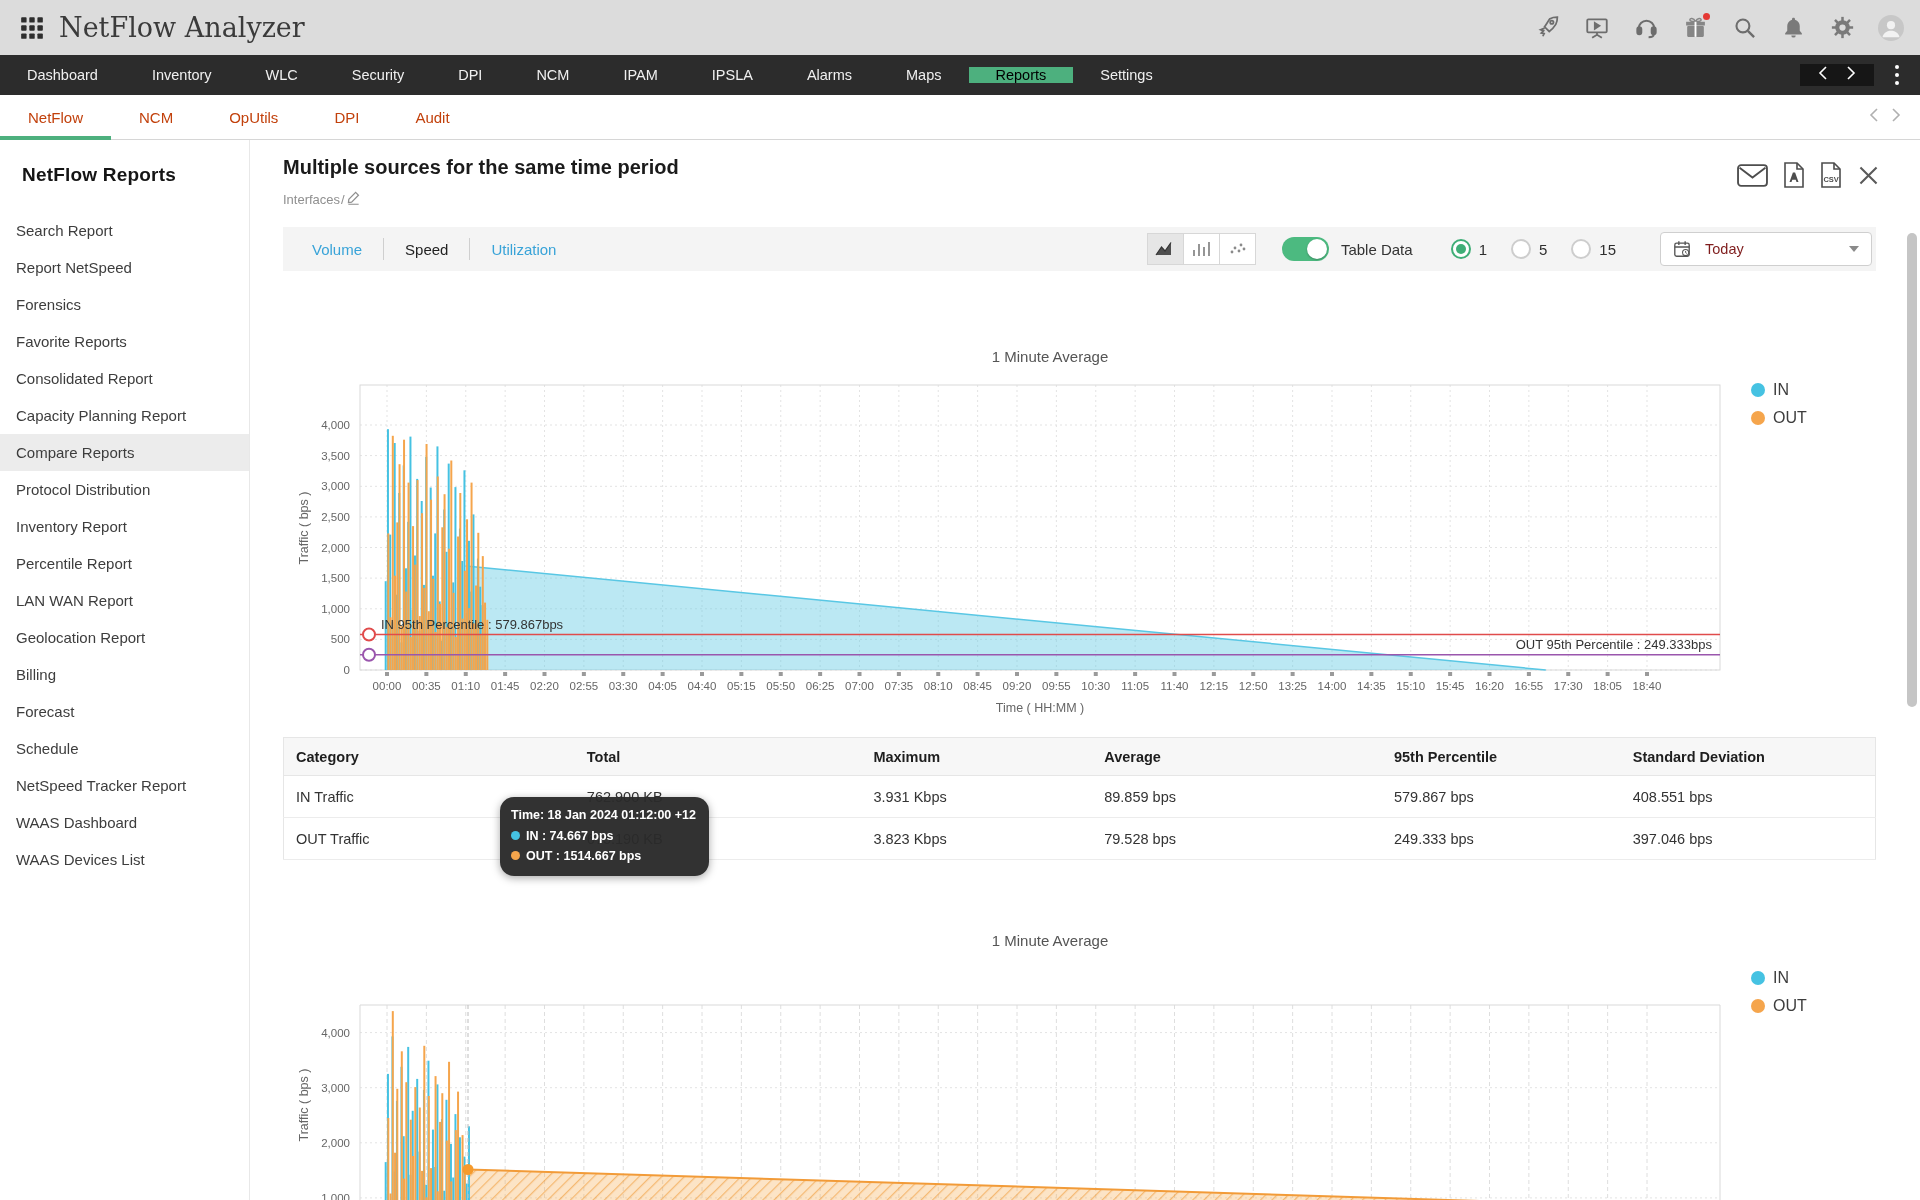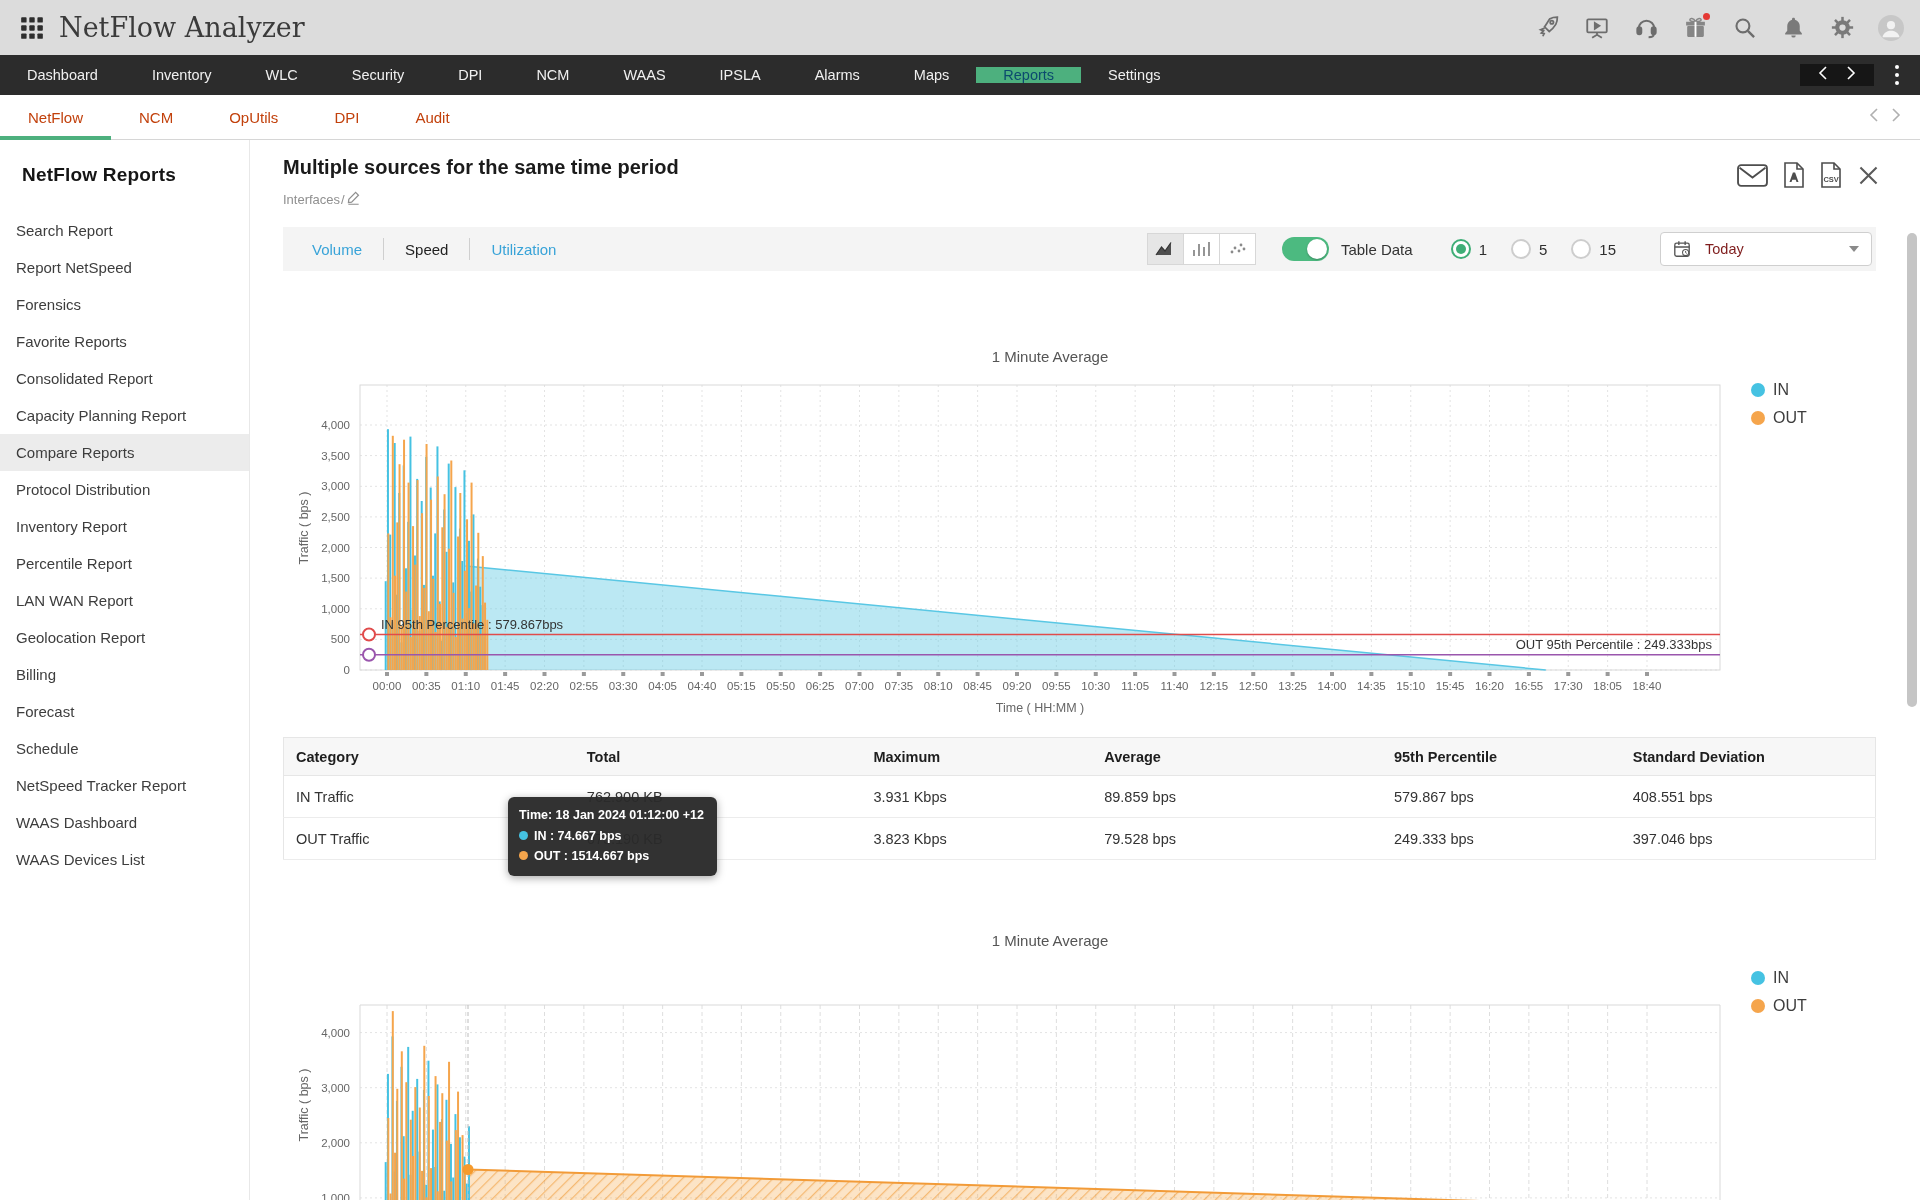--- a/index.html
+++ b/index.html
@@ -12,21 +12,21 @@
   .waffle { margin-left:19px; width:26px; height:26px; cursor:pointer; }
   .app-title { margin-left:14px; font-family:"DejaVu Serif", serif; font-size:27px; color:#3b3b3b; }
   .top-icons { margin-left:auto; margin-right:16px; display:flex; align-items:center; gap:23px; }
   .top-icon { position:relative; width:26px; height:26px; display:flex; align-items:center; justify-content:center; cursor:pointer; }
   .gift-dot { position:absolute; right:-2px; top:-2px; width:7px; height:7px; border-radius:50%; background:#e53935; }
 
   
   .mainnav { position:absolute; left:0; top:55px; width:1920px; height:40px; background:#2c2c2c;
     display:flex; align-items:center; }
   .nav-item { padding:0 27px; display:flex; align-items:center; color:#f0f0f0; font-size:14.5px; cursor:pointer; }
-  .nav-item.active { background:#4db07e; color:#0c4a6e; }
+  .nav-item.active { background:#4db07e; color:#000000; }
   .nav-right { margin-left:auto; display:flex; align-items:stretch; }
   .nav-arrows { width:74px; background:#161616; display:flex; align-items:center; justify-content:center; gap:16px; }
   .nav-kebab { width:46px; display:flex; align-items:center; justify-content:center; cursor:pointer; }
 
   
   .subnav { position:absolute; left:0; top:95px; width:1920px; height:45px; background:#fff;
     border-bottom:1px solid #d6d6d6; display:flex; align-items:stretch; }
   .subnav-item { position:relative; padding:0 28px; display:flex; align-items:center; font-size:15px; color:#c2410c; cursor:pointer; }
   .subnav-item.active::after { content:""; position:absolute; left:0; right:0; bottom:-1px; height:4px; background:#4db07e; }
   .subnav-arrows { margin-left:auto; margin-right:18px; display:flex; align-items:center; gap:10px; }
@@ -88,21 +88,21 @@
   .gridv2 { stroke:#dedede; stroke-dasharray:4 3; }
   .plot-border { fill:none; stroke:#d9d9d9; }
 
   
   .stats-table { position:absolute; left:33px; top:597px; width:1593px; border-collapse:collapse;
     border:1px solid #e6e6e6; }
   .stats-table th { height:38px; text-align:left; font-size:14.5px; color:#1e1e1e; background:#f7f7f7; padding-left:12px; border-bottom:1px solid #e6e6e6; }
   .stats-table td { height:42px; font-size:14.5px; color:#333; padding-left:12px; border-bottom:1px solid #ececec; }
 
   
-  .tooltip { position:absolute; left:258px; top:657px; background:rgba(42,42,42,.96); border-radius:6px;
+  .tooltip { position:absolute; left:250px; top:657px; background:rgba(42,42,42,.96); border-radius:14px;
     padding:8px 13px 9px 11px; color:#fff; font-size:12.5px; font-weight:bold; line-height:1.65;
     box-shadow:0 2px 8px rgba(0,0,0,.35); white-space:nowrap; }
   .tt-dot { display:inline-block; width:9px; height:9px; border-radius:50%; margin-right:6px; }
 
   .scroll-thumb { position:absolute; left:1907px; top:233px; width:10px; height:474px; background:#c5c5c5; border-radius:5px; cursor:pointer; }
 </style>
 </head>
 <body>
 
 <div class="topbar">
@@ -197,21 +197,21 @@
 </div>
 
 <div class="mainnav">
   <div id="nav-items" style="display:flex; align-items:stretch;">
       <div class="nav-item">Dashboard</div>
       <div class="nav-item">Inventory</div>
       <div class="nav-item">WLC</div>
       <div class="nav-item">Security</div>
       <div class="nav-item">DPI</div>
       <div class="nav-item">NCM</div>
-      <div class="nav-item">WAAS</div>
+      <div class="nav-item">IPAM</div>
       <div class="nav-item">IPSLA</div>
       <div class="nav-item">Alarms</div>
       <div class="nav-item">Maps</div>
       <div class="nav-item active">Reports</div>
       <div class="nav-item">Settings</div>
     </div>
   <div class="nav-right">
     <div class="nav-arrows">
       <span id="nav-left"><svg viewBox="0 0 12 16" width="12" height="16">
             <path d="M9 2L3 8l6 6" fill="none" stroke="#fff" stroke-width="1.6"></path>

